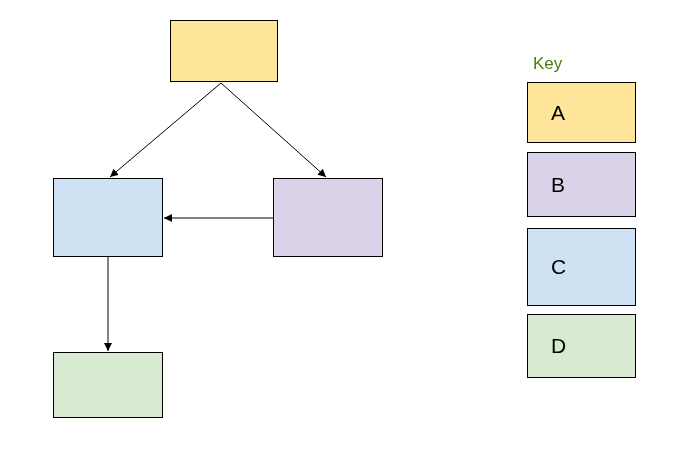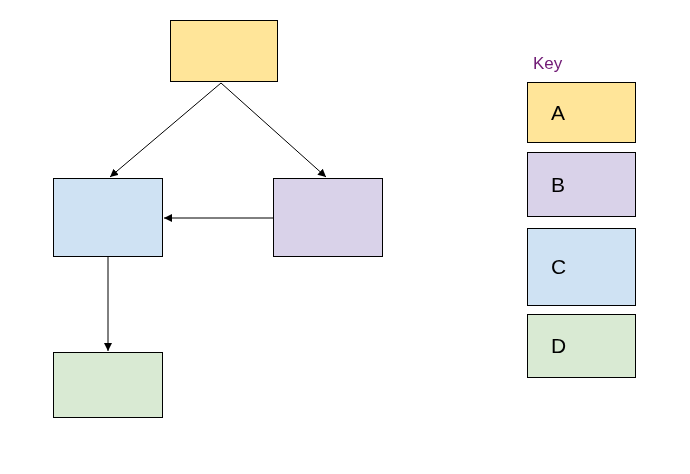--- a/index.html
+++ b/index.html
@@ -34,21 +34,21 @@
   .node-top    { left: 170px; top: 20px;  width: 108px; height: 62px; }
   .node-left   { left: 53px;  top: 178px; width: 110px; height: 79px; }
   .node-right  { left: 273px; top: 178px; width: 110px; height: 79px; }
   .node-bottom { left: 53px;  top: 352px; width: 110px; height: 66px; }
 
   .key-title {
     position: absolute;
     left: 533px;
     top: 54px;
     font-size: 17px;
-    color: #701a75;
+    color: #4d7c0f;
     line-height: 20px;
   }
   .key-item {
     position: absolute;
     left: 527px;
     width: 109px;
     border: 1px solid #000000;
     box-sizing: border-box;
     display: flex;
     align-items: center;

